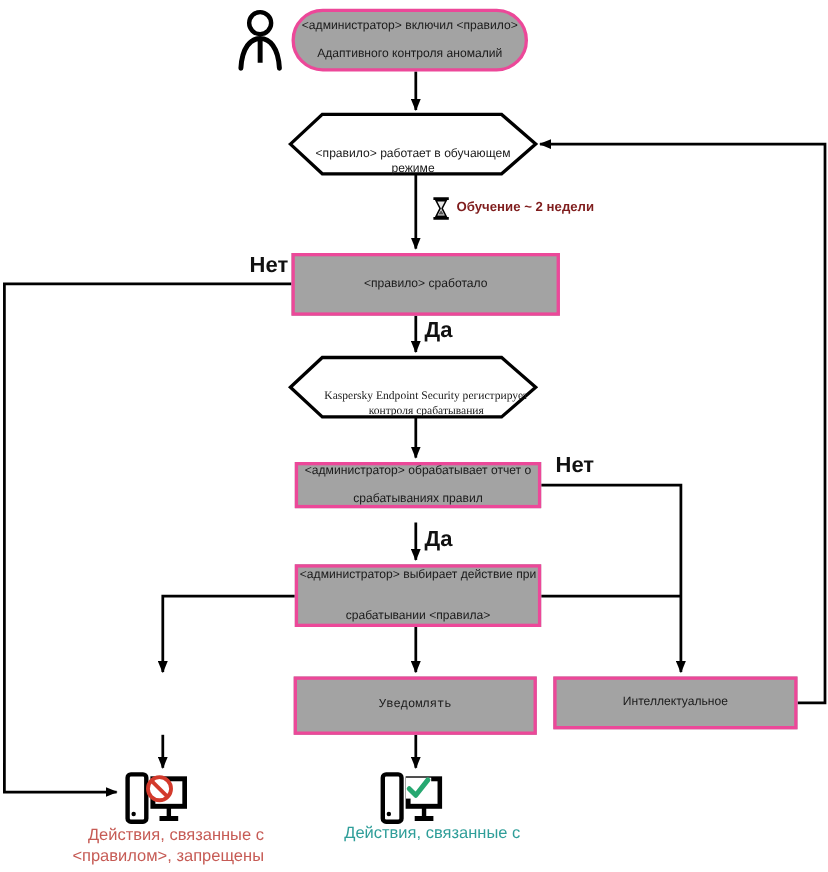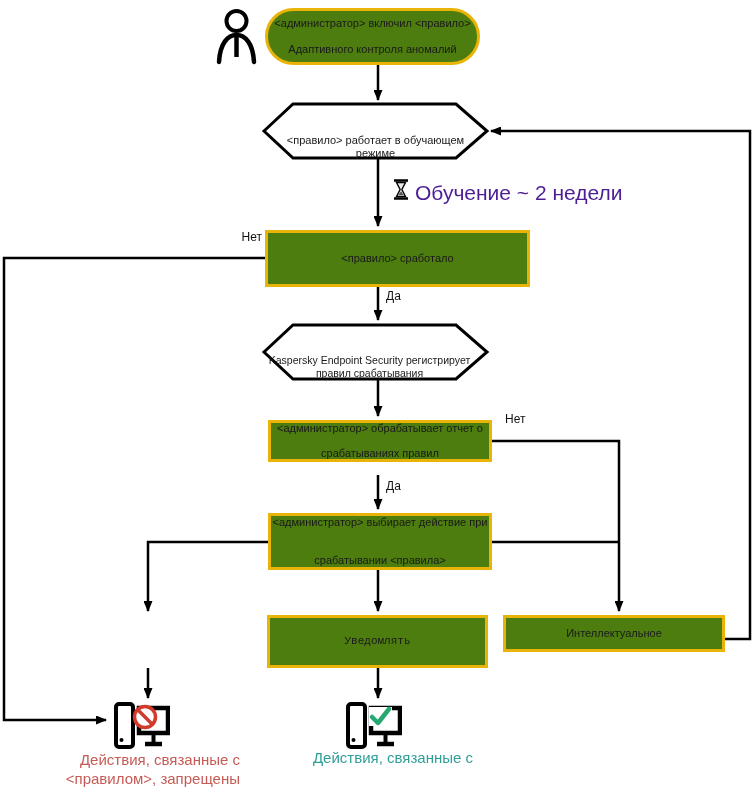--- a/index.html
+++ b/index.html
@@ -6,28 +6,28 @@
   .stage {
     position:relative; width:753px; height:793px; background:#fff;
     font-family:"Liberation Sans", sans-serif; color:#1a1a1a; overflow:hidden;
   }
   .layer { position:absolute; left:0; top:0; width:753px; height:793px; }
   .node {
     position:absolute; display:flex; flex-direction:column;
     align-items:center; justify-content:center; text-align:center;
     font-size:11px; line-height:13.5px; color:#1a1a1a; box-sizing:border-box;
   }
-  .box { border:3px solid #eab308; background:#4d7c0f;gap:12px; }
+  .box { border:3px solid #ec4899; background:#a3a3a3;gap:12px; }
   .capsule { border-radius:30px; }
   .hexlabel { background:transparent;margin-top:16px; }
   .small { font-size:10.5px; }
   .line { display:block; white-space:nowrap; }
-  .lbl { position:absolute; font-size:12px; color:#111; white-space:nowrap; }
+  .lbl { position:absolute; font-size:20px; color:#111; white-space:nowrap;font-weight:bold; }
   .lbl.right-align { text-align:right; }
-  .duration { position:absolute; font-size:21px; color:#4c1d95; white-space:nowrap; }
+  .duration { position:absolute; font-size:12px; color:#7f1d1d; white-space:nowrap;font-weight:bold; }
   .result {
     position:absolute; text-align:right; font-size:15px; line-height:19px;
     white-space:nowrap;
   }
   .result.blocked { color:#c65b55; }
   .result.allowed { color:#2f9e99; }
   svg.icon { position:absolute; }
 </style>
 </head>
 <body>
@@ -76,47 +76,47 @@
   </div>
 
   <svg class="icon" style="left:393px; top:179px;" width="16" height="21" viewBox="0 0 16 21">
     <line x1="1" y1="1.5" x2="15" y2="1.5" stroke="#000" stroke-width="2.5"></line>
     <line x1="1" y1="19.5" x2="15" y2="19.5" stroke="#000" stroke-width="2.5"></line>
     <path d="M3.5,3.5 L12.5,3.5 L8.9,10.5 L12.5,17.5 L3.5,17.5 L7.1,10.5 Z" fill="#e8e8e8" stroke="#000" stroke-width="1.4"></path>
     <path d="M5.4,16 L10.6,16 L8,12.2 Z" fill="#555"></path>
   </svg>
   <div class="duration" style="left:415px; top:181px;">Обучение ~ 2 недели</div>
 
-  <div class="node box" style="left:265px; top:230px; width:265px; height:57px;">
+  <div class="node box" style="left:265px; top:230px; width:244px; height:57px;">
     <span class="line">&lt;правило&gt; сработало</span>
   </div>
   <div class="lbl right-align" style="left:200px; top:230px; width:62px;">Нет</div>
   <div class="lbl" style="left:386px; top:289px;">Да</div>
 
-  <div class="node hexlabel small" style="left:252px; top:327px; width:235px; height:48px;">
+  <div class="node hexlabel small" style="left:270px; top:327px; width:235px; height:48px;font-family:Liberation Serif, serif;">
     <span class="line">Kaspersky Endpoint Security регистрирует</span>
-    <span class="line">правил срабатывания</span>
+    <span class="line">контроля срабатывания</span>
   </div>
 
   <div class="node box" style="left:268px; top:420px; width:224px; height:42px;">
     <span class="line">&lt;администратор&gt; обрабатывает отчет о</span>
     <span class="line">срабатываниях правил</span>
   </div>
   <div class="lbl" style="left:505px; top:412px;">Нет</div>
   <div class="lbl" style="left:386px; top:479px;">Да</div>
 
   <div class="node box" style="left:268px; top:513px; width:224px; height:57px;justify-content:space-between;">
     <span class="line">&lt;администратор&gt; выбирает действие при</span>
     <span class="line">срабатывании &lt;правила&gt;</span>
   </div>
 
   <div class="node box" style="left:267px; top:615px; width:221px; height:53px;font-family:Liberation Mono, monospace;">
     <span class="line">Уведомлять</span>
   </div>
-  <div class="node box" style="left:503px; top:615px; width:222px; height:37px;">
+  <div class="node box" style="left:503px; top:615px; width:222px; height:48px;">
     <span class="line">Интеллектуальное</span>
   </div>
 
   <svg class="icon" style="left:112px; top:701px;" width="58" height="52" viewBox="0 0 58 52">
     <rect x="4" y="3" width="17" height="43" rx="3" fill="#fff" stroke="#000" stroke-width="4"></rect>
     <circle cx="9.5" cy="39" r="2" fill="#000"></circle>
     <rect x="27" y="7" width="29" height="25" fill="#fff" stroke="#000" stroke-width="4.5"></rect>
     <line x1="41.5" y1="32" x2="41.5" y2="41" stroke="#000" stroke-width="4"></line>
     <line x1="33" y1="43" x2="50" y2="43" stroke="#000" stroke-width="4.5"></line>
     <circle cx="33" cy="16" r="10.5" fill="#fff" stroke="#d33a2c" stroke-width="3.5"></circle>

